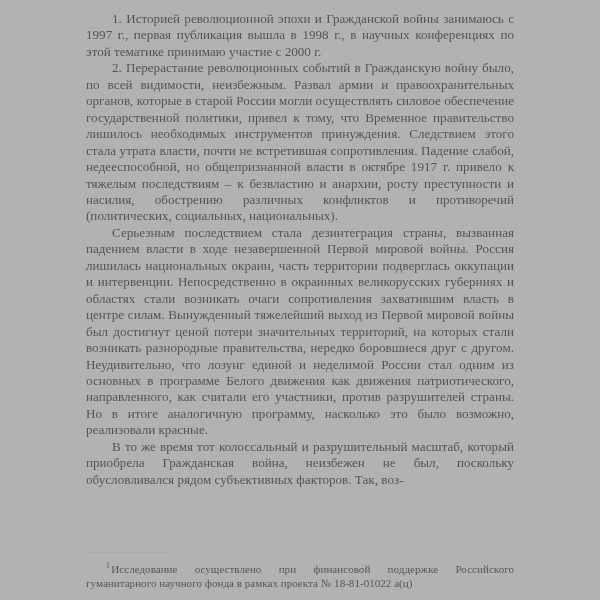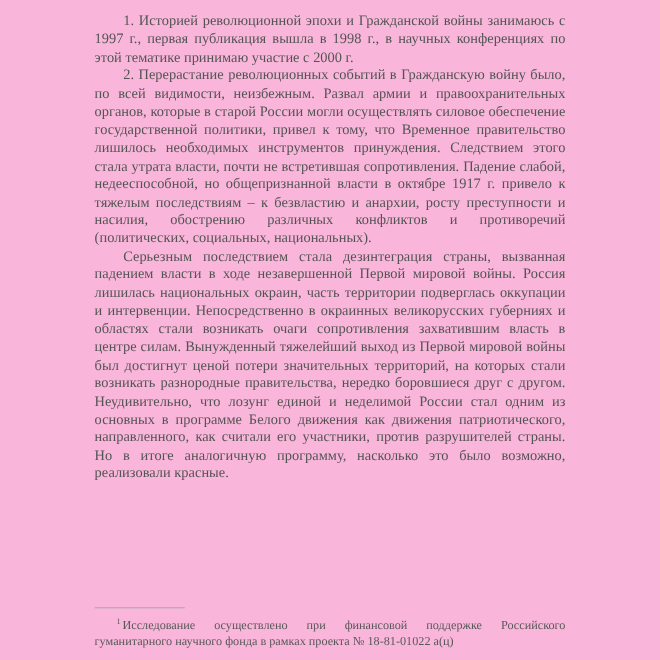--- a/index.html
+++ b/index.html
@@ -13,21 +13,21 @@
     overflow: hidden;
     font-family: "Liberation Serif", "DejaVu Serif", serif;
     color: #2e2e2e;
     -webkit-font-smoothing: antialiased;
   }
 
   .page {
     position: relative;
     width: 600px;
     height: 600px;
-    background: #f9a8d4;
+    background: #a3a3a3;
     box-sizing: border-box;
     padding-left: 48px;
   }
 
   
   .body-column {
     position: absolute;
     left: 86px;
     top: 11px;
     width: 428px;
@@ -91,20 +91,21 @@
 </style>
 </head>
 <body>
 
 <div class="page">
 
   <div class="body-column">
     <p class="para">1. Историей революционной эпохи и Гражданской войны за­нимаюсь с 1997 г., первая публикация вышла в 1998 г., в научных конференциях по этой тематике принимаю участие с 2000 г.</p>
     <p class="para">2. Перерастание революционных событий в Гражданскую вой­ну было, по всей видимости, неизбежным. Развал армии и право­охранительных органов, которые в старой России могли осущест­влять силовое обеспечение государственной политики, привел к тому, что Временное правительство лишилось необходимых инструментов принуждения. Следствием этого стала утрата вла­сти, почти не встретившая сопротивления. Падение слабой, недее­способной, но общепризнанной власти в октябре 1917 г. привело к тяжелым последствиям – к безвластию и анархии, росту преступ­ности и насилия, обострению различных конфликтов и противо­речий (политических, социальных, национальных).</p>
     <p class="para">Серьезным последствием стала дезинтеграция страны, вызван­ная падением власти в ходе незавершенной Первой мировой во­йны. Россия лишилась национальных окраин, часть территории подверглась оккупации и интервенции. Непосредственно в окра­инных великорусских губерниях и областях стали возникать оча­ги сопротивления захватившим власть в центре силам. Вынуж­денный тяжелейший выход из Первой мировой войны был достиг­нут ценой потери значительных территорий, на которых стали возникать разнородные правительства, нередко боровшиеся друг с другом. Неудивительно, что лозунг единой и неделимой России стал одним из основных в программе Белого движения как движе­ния патриотического, направленного, как считали его участники, против разрушителей страны. Но в итоге аналогичную програм­му, насколько это было возможно, реализовали красные.</p>
+    <p class="para">В то же время тот колоссальный и разрушительный масштаб, который приобрела Гражданская война, неизбежен не был, по­скольку обусловливался рядом субъективных факторов. Так, воз-</p>
   </div>
 
   <div class="footnote-block">
     <hr class="footnote-rule">
     <p class="footnote"><sup class="marker">1</sup><span>Исследование осуществлено при финансовой поддержке Российско­го гуманитарного научного фонда в рамках проекта № 18-81-01022 а(ц)</span></p>
   </div>
 
   <div class="scan-tint"></div>
 </div>
 

